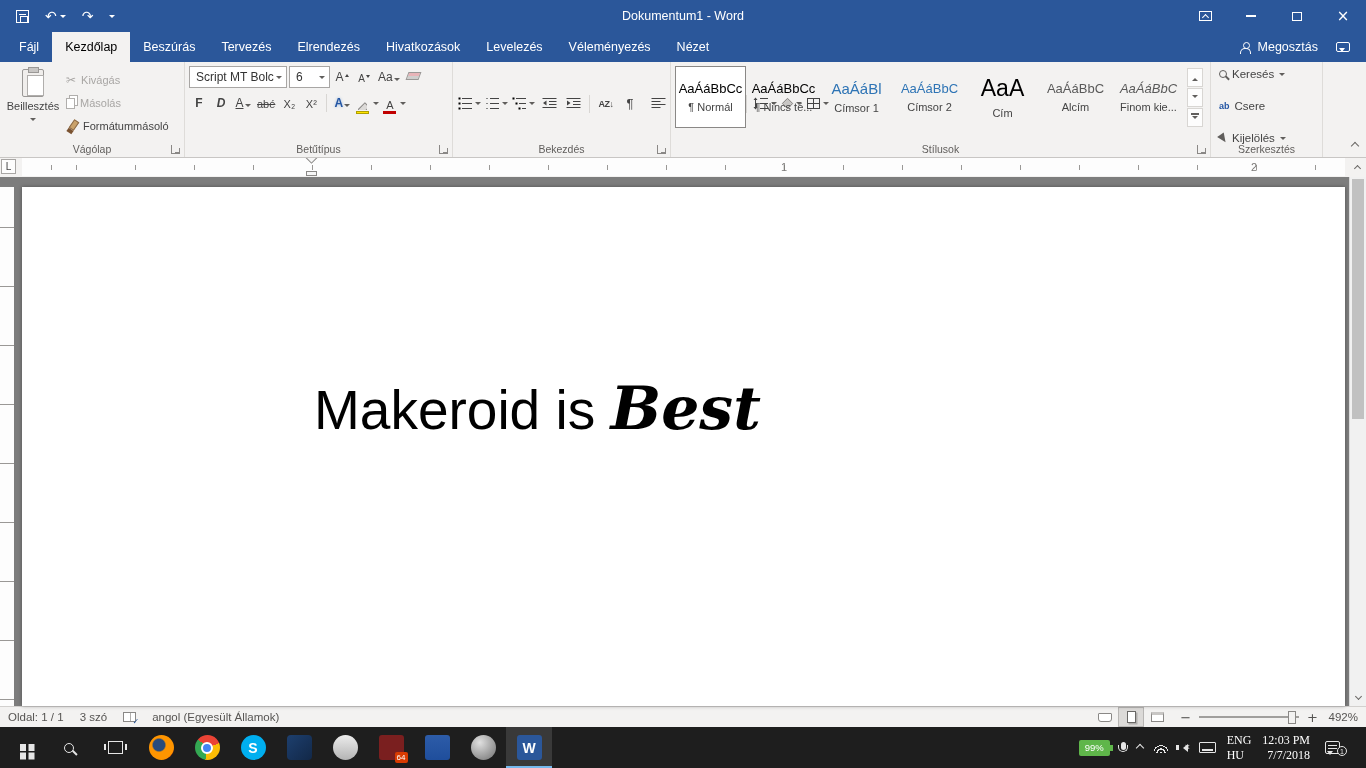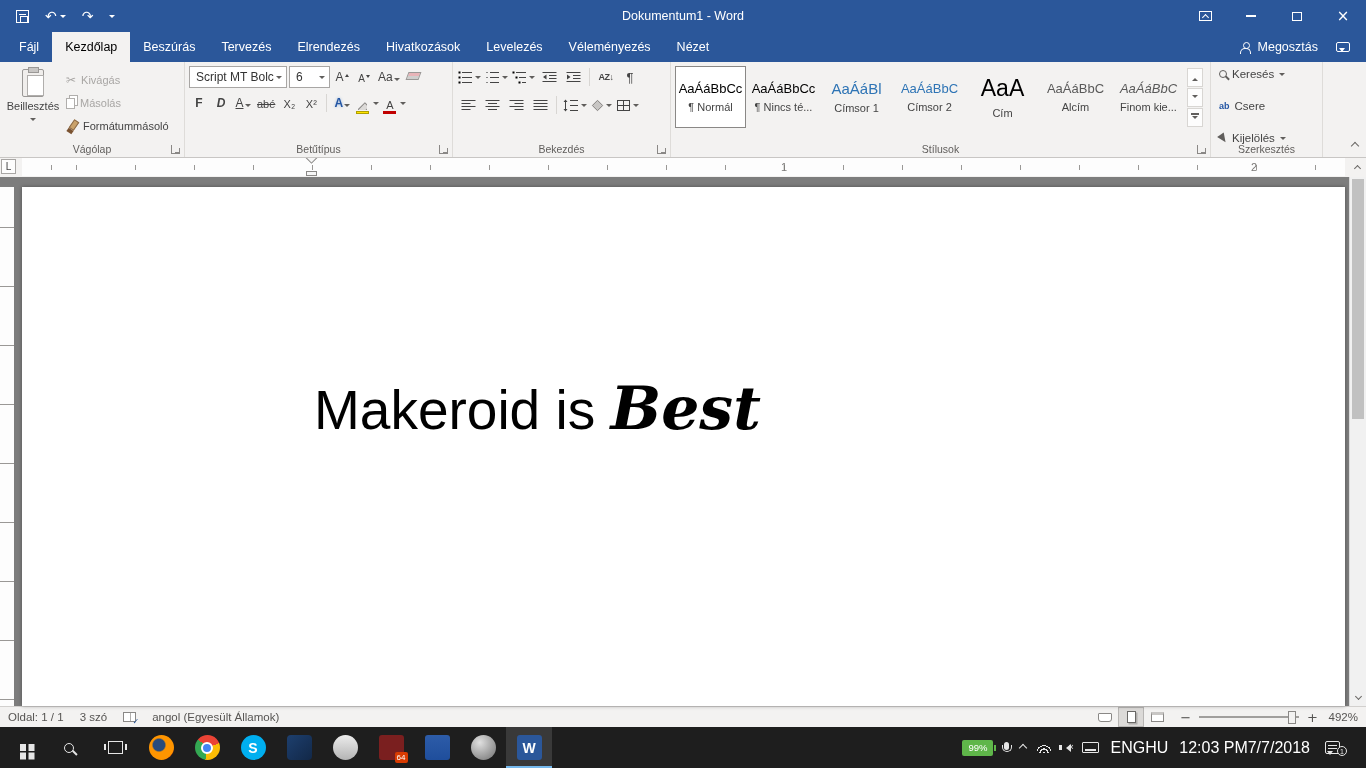--- a/index.html
+++ b/index.html
@@ -84,21 +84,21 @@
   .fx { color:#2456a4; font-weight:bold; text-shadow:0 0 3px #9ab6d8; }
   .stack { display:flex; flex-direction:column; align-items:center; justify-content:flex-end; gap:1px; padding:0 2px; height:22px; }
   .stack .lt { font-size:11px; line-height:10px; }
   .bar { width:13px; height:3.5px; }
   .bar.y { background:#ffe400; border:0.5px solid #b0a000; }
   .bar.r { background:#c00000; }
   .i-pen { width:9px; height:8px; position:relative; overflow:hidden; }
   .i-pen::before { content:""; position:absolute; left:2px; top:1px; width:5px; height:9px; background:#dcdad8; border:1px solid #8a8886; transform:rotate(45deg); }
   .sep { width:1px; height:18px; background:#d8d6d3; margin:0 3px; align-self:center; }
 
-  .grp-para { width:218px; display:flex; flex-direction:column; gap:6px; }
+  .grp-para { width:218px; display:flex; flex-direction:row; gap:6px; }
   .pbtn { height:22px; min-width:22px; display:flex; align-items:center; justify-content:center; gap:2px; padding:0 1px; }
   .pi { display:block; }
   .sorttxt { font-size:9px; font-weight:bold; color:#444; letter-spacing:-0.5px; }
   .pilc { font-size:13px; color:#444; }
   .i-shade { width:9px; height:9px; background:#c8c6c4; border:1px solid #8a8886; transform:rotate(45deg) scale(0.9); margin:0 2px; }
 
   .grp-styles { width:540px; display:flex; }
   .sgallery { display:flex; gap:2px; }
   .sitem { width:71px; height:62px; display:flex; flex-direction:column; align-items:center; justify-content:center; gap:5px; border:1px solid transparent; }
   .sitem.sel { border-color:#8a8886; background:#fff; }
@@ -192,21 +192,21 @@
   .batt { min-width:31px; height:16px; background:#5fb64a; border-radius:2px; display:flex; align-items:center; justify-content:center; font-size:9.5px; color:#fff; position:relative; }
   .batt::after { content:""; position:absolute; right:-3px; top:5px; width:2.5px; height:6px; background:#5fb64a; }
   .i-mic { width:5px; height:8px; background:#e6e6e6; border-radius:2.5px; position:relative; margin-bottom:3px; }
   .i-mic::after { content:""; position:absolute; left:-2.5px; right:-2.5px; top:3px; height:6px; border:1.2px solid #e6e6e6; border-top:none; border-radius:0 0 5px 5px; }
   .i-wifi { width:14px; height:10px; background:radial-gradient(circle at 50% 100%, #e6e6e6 0 1.5px, transparent 1.5px 3.5px, #e6e6e6 3.5px 4.7px, transparent 4.7px 6.7px, #e6e6e6 6.7px 7.9px, transparent 7.9px); }
   .i-spk { width:0; height:0; border:4px solid transparent; border-right:5px solid #e6e6e6; position:relative; }
   .i-spk::before { content:""; position:absolute; left:-7px; top:-2.5px; width:3px; height:5px; background:#e6e6e6; }
   .i-spk::after { content:"×"; position:absolute; left:2px; top:-6px; font-size:9px; color:#e6e6e6; }
   .i-kbd { width:17px; height:11px; border:1.2px solid #e6e6e6; border-radius:1px; position:relative; }
   .i-kbd::after { content:""; position:absolute; left:2px; right:2px; bottom:1.5px; height:2px; background:#e6e6e6; }
-  .lang, .clock { display:flex; flex-direction:row; line-height:1.2; font-size:16px; }
+  .lang, .clock { display:flex; flex-direction:column; line-height:1.2; font-size:12px;font-family:Liberation Serif, serif; }
   .lang { align-items:flex-start; }
   .clock { align-items:flex-end; }
   .ac { position:relative; display:flex; align-items:center; padding:0 4px; }
   .i-ac { width:15px; height:13px; border:1.3px solid #e6e6e6; border-radius:2px; position:relative; }
   .i-ac::before { content:""; position:absolute; left:2px; right:2px; top:3px; height:1px; background:#e6e6e6; box-shadow:0 3px 0 #e6e6e6; }
   .i-ac::after { content:""; position:absolute; left:1px; bottom:-4.5px; width:0; height:0; border:3px solid transparent; border-top:4px solid #e6e6e6; }
   .acbadge { position:absolute; right:-3px; bottom:-2px; width:10px; height:10px; border:1px solid #e6e6e6; border-radius:50%; background:#1e1e1e; color:#e6e6e6; font-size:7px; display:flex; align-items:center; justify-content:center; }
   .sd { width:5px; border-left:1px solid #4a4a4a; }
 </style>
 </head>

